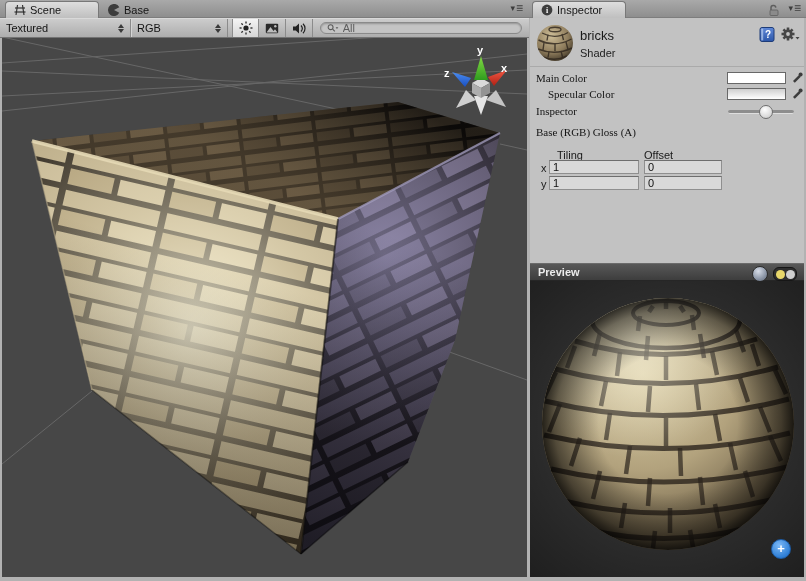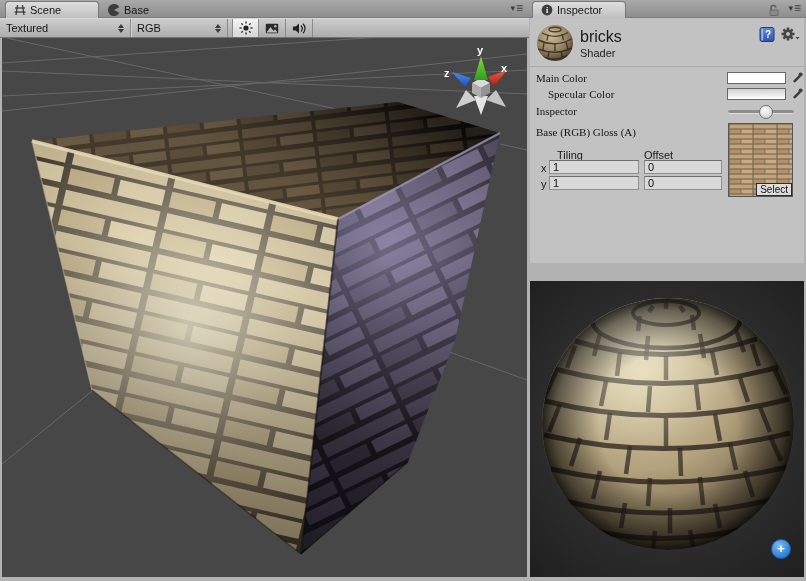--- a/index.html
+++ b/index.html
@@ -36,21 +36,21 @@
   .searchbox{flex:1;margin:3px 7px 3px 7px;border:1px solid #8a8a8a;border-radius:8px;
              background:#c4c4c4;box-shadow:inset 0 1px 2px rgba(0,0,0,.25);
              display:flex;align-items:center;padding:0 6px;gap:2px;}
   .searchbox input{border:none;outline:none;background:transparent;font:11px "Liberation Sans",sans-serif;
              color:#454545;width:100%;}
   .searchbox input::placeholder{color:#5d5d5d;opacity:1;}
 
   
   .insp-body{position:absolute;left:530px;top:18px;width:274px;height:245px;background:#c2c2c2;}
   .insp-sep{position:absolute;left:0;top:48px;width:100%;height:1px;background:#aaaaaa;}
-  .mat-name{position:absolute;left:50px;top:10px;font-size:16px;color:#1a1a1a;}
+  .mat-name{position:absolute;left:50px;top:10px;font-size:13px;color:#1a1a1a;}
   .shader-lbl{position:absolute;left:50px;top:29px;color:#222;}
   .shader-dd{position:absolute;left:96px;top:27px;width:172px;height:16px;box-sizing:border-box;
              background:linear-gradient(#efefef,#cfcfcf);border:1px solid #7e7e7e;border-radius:8px;
              display:flex;align-items:center;justify-content:space-between;padding:0 8px;color:#1c1c1c;}
   .shader-dd .caret{width:0;height:0;border-left:3px solid transparent;border-right:3px solid transparent;
              border-top:4px solid #4a4a4a;}
   .prop-label{position:absolute;left:6px;color:#141414;font-family:Liberation Serif, serif;}
   .swatch{position:absolute;left:197px;width:59px;height:12px;border:1px solid #686868;box-sizing:border-box;}
   .dropper{position:absolute;left:261px;width:13px;height:13px;}
   .slider-track{position:absolute;left:198px;width:66px;height:3px;background:#8d8d8d;
@@ -146,20 +146,28 @@
         <rect x="0.8" y="0.8" width="12.4" height="9.4" rx="1" fill="#2a2a2a"></rect>
         <polygon points="1.5,9.5 5.5,4 8.5,8 10,6.2 12.5,9.5" fill="#bdbdbd"></polygon>
         <circle cx="10.3" cy="3.2" r="1.2" fill="#bdbdbd"></circle>
       </svg>
     </div>
     <div class="tb-btn">
       <svg width="14" height="13" viewBox="0 0 14 13">
         <polygon points="1,4.5 3.8,4.5 7,1.5 7,11.5 3.8,8.5 1,8.5" fill="#222"></polygon>
         <path d="M9,3.5 A4.5,4.5 0 0 1 9,9.5 M11,1.8 A6.5,6.5 0 0 1 11,11.2" stroke="#222" stroke-width="1.2" fill="none"></path>
       </svg>
+    </div>
+    <div class="searchbox">
+      <svg width="13" height="11" viewBox="0 0 13 11">
+        <circle cx="4" cy="4" r="2.7" fill="none" stroke="#5a5a5a" stroke-width="1.2"></circle>
+        <line x1="6" y1="6" x2="8.6" y2="8.8" stroke="#5a5a5a" stroke-width="1.2"></line>
+        <polygon points="9.5,4 12.5,4 11,6" fill="#5a5a5a"></polygon>
+      </svg>
+      <input type="text" placeholder="All" style="">
     </div>
   </div>
 
   <svg class="abs" style="left:2px;top:38px;" width="525" height="539" viewBox="2 38 525 539">
     <defs>
       <pattern id="patL" patternUnits="userSpaceOnUse" width="104" height="42" patternTransform="rotate(13)">
         <rect width="104" height="42" fill="#3d362b"></rect>
         <rect x="3" y="2" width="97" height="16" fill="#c0b18d"></rect>
         <rect x="3" y="22" width="45" height="16" fill="#b1a07a"></rect>
         <rect x="54" y="22" width="46" height="16" fill="#cabc99"></rect>
@@ -341,34 +349,20 @@
     <svg class="dropper" style="top:69px;" viewBox="0 0 13 13">
       <path d="M2,11.5 L8,5.5 L9.8,7.3 L3.8,13.3 Z" fill="#3c3c3c" transform="translate(0,-1.5)"></path>
       <circle cx="9.6" cy="3.6" r="2" fill="#3c3c3c"></circle>
     </svg>
 
     <div class="prop-label" style="top:87px;">Inspector</div>
     <div class="slider-track" style="top:92px;"></div>
     <div class="slider-handle" style="left:229px;top:87px;"></div>
 
     <div class="prop-label" style="top:108px;">Base (RGB) Gloss (A)</div>
-    <div class="tex-thumb">
-      <svg width="63" height="72" viewBox="0 0 63 72">
-        <defs>
-          <pattern id="patThumb" patternUnits="userSpaceOnUse" width="24" height="10">
-            <rect width="24" height="10" fill="#756a56"></rect>
-            <rect x="0.6" y="0.6" width="22.8" height="3.8" fill="#c3a277"></rect>
-            <rect x="0.6" y="5.6" width="11" height="3.8" fill="#b2906a"></rect>
-            <rect x="12.4" y="5.6" width="11" height="3.8" fill="#cba981"></rect>
-          </pattern>
-        </defs>
-        <rect width="63" height="72" fill="url(#patThumb)"></rect>
-      </svg>
-      <div class="select-chip">Select</div>
-    </div>
 
     <div class="to-head" style="left:27px;top:131px;">Tiling</div>
     <div class="to-head" style="left:114px;top:131px;">Offset</div>
 
     <div class="to-axis" style="left:11px;top:144px;">x</div>
     <div class="field" style="left:19px;top:142px;width:90px;">
       <input type="text" value="1" style="">
     </div>
     <div class="field" style="left:114px;top:142px;width:78px;">
       <input type="text" value="0" style="">
@@ -376,20 +370,28 @@
 
     <div class="to-axis" style="left:11px;top:160px;">y</div>
     <div class="field" style="left:19px;top:158px;width:90px;">
       <input type="text" value="1" style="">
     </div>
     <div class="field" style="left:114px;top:158px;width:78px;">
       <input type="text" value="0" style="">
     </div>
   </div>
 
+  <div class="preview-header">
+    <span class="preview-title">Preview</span>
+    <div class="ball-btn"></div>
+    <div class="light-pill">
+      <span style="width:9px;height:9px;border-radius:50%;background:#e8d76a;margin-left:1.5px;"></span>
+      <span style="width:9px;height:9px;border-radius:50%;background:#cfcfcf;margin-left:1px;"></span>
+    </div>
+  </div>
 
   <div class="preview-body">
     <svg width="274" height="296" viewBox="530 281 274 296">
       <defs>
         <radialGradient id="sphG" cx="0.40" cy="0.30" r="0.85">
           <stop offset="0" stop-color="#dccfa8"></stop>
             <stop offset="0.45" stop-color="#b2a27d"></stop>
           <stop offset="0.8" stop-color="#6d5f46"></stop>
             <stop offset="1" stop-color="#2e281f"></stop>
         </radialGradient>

